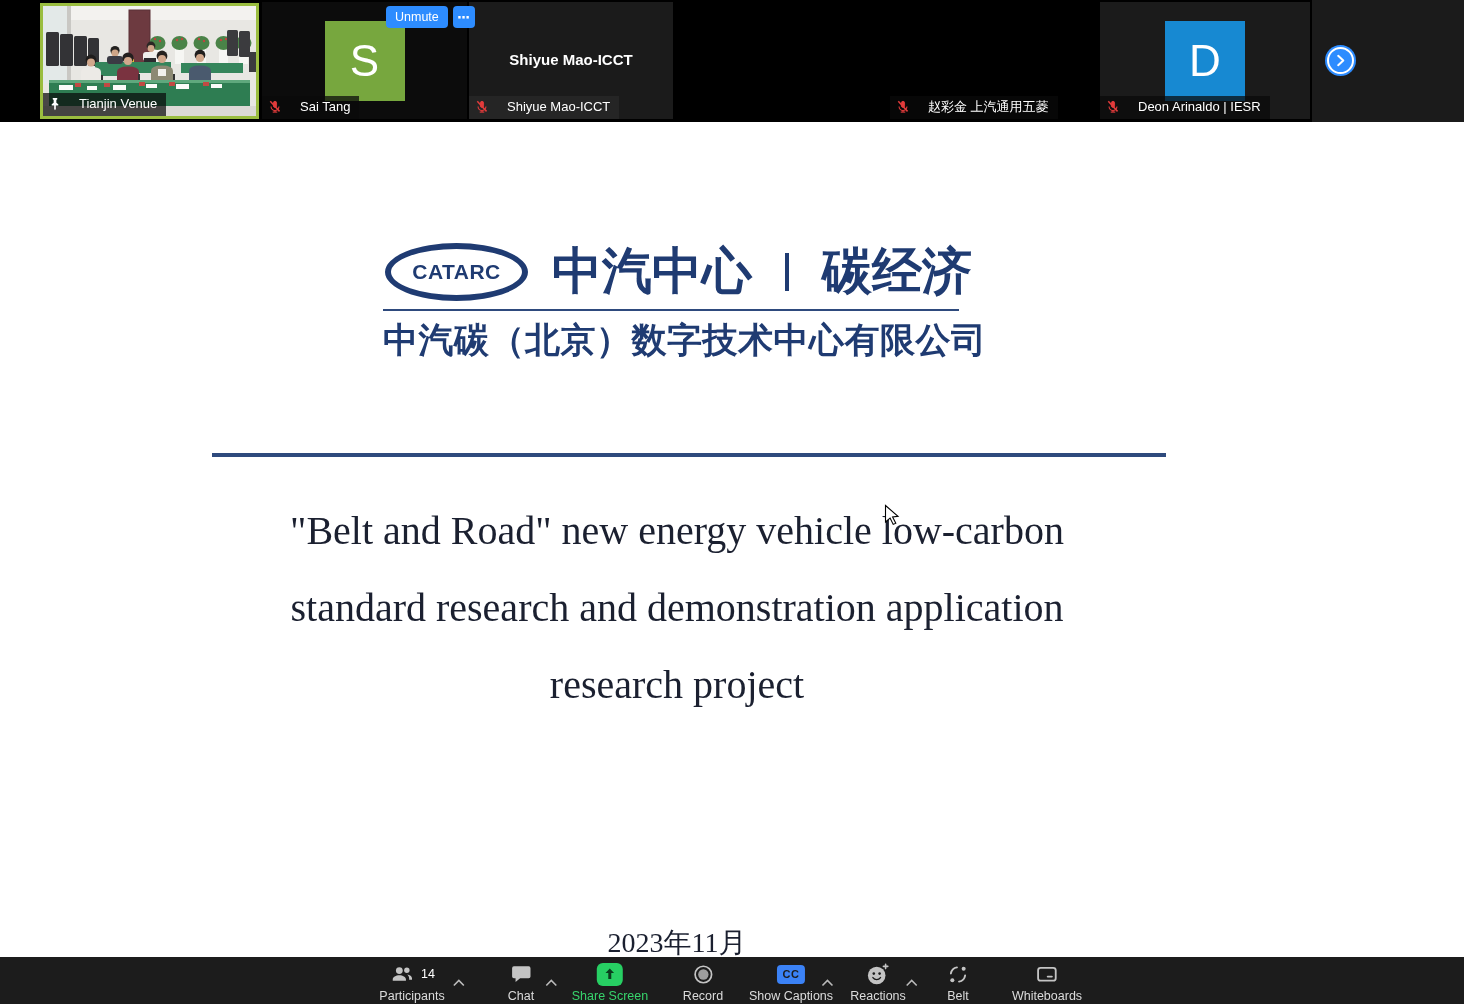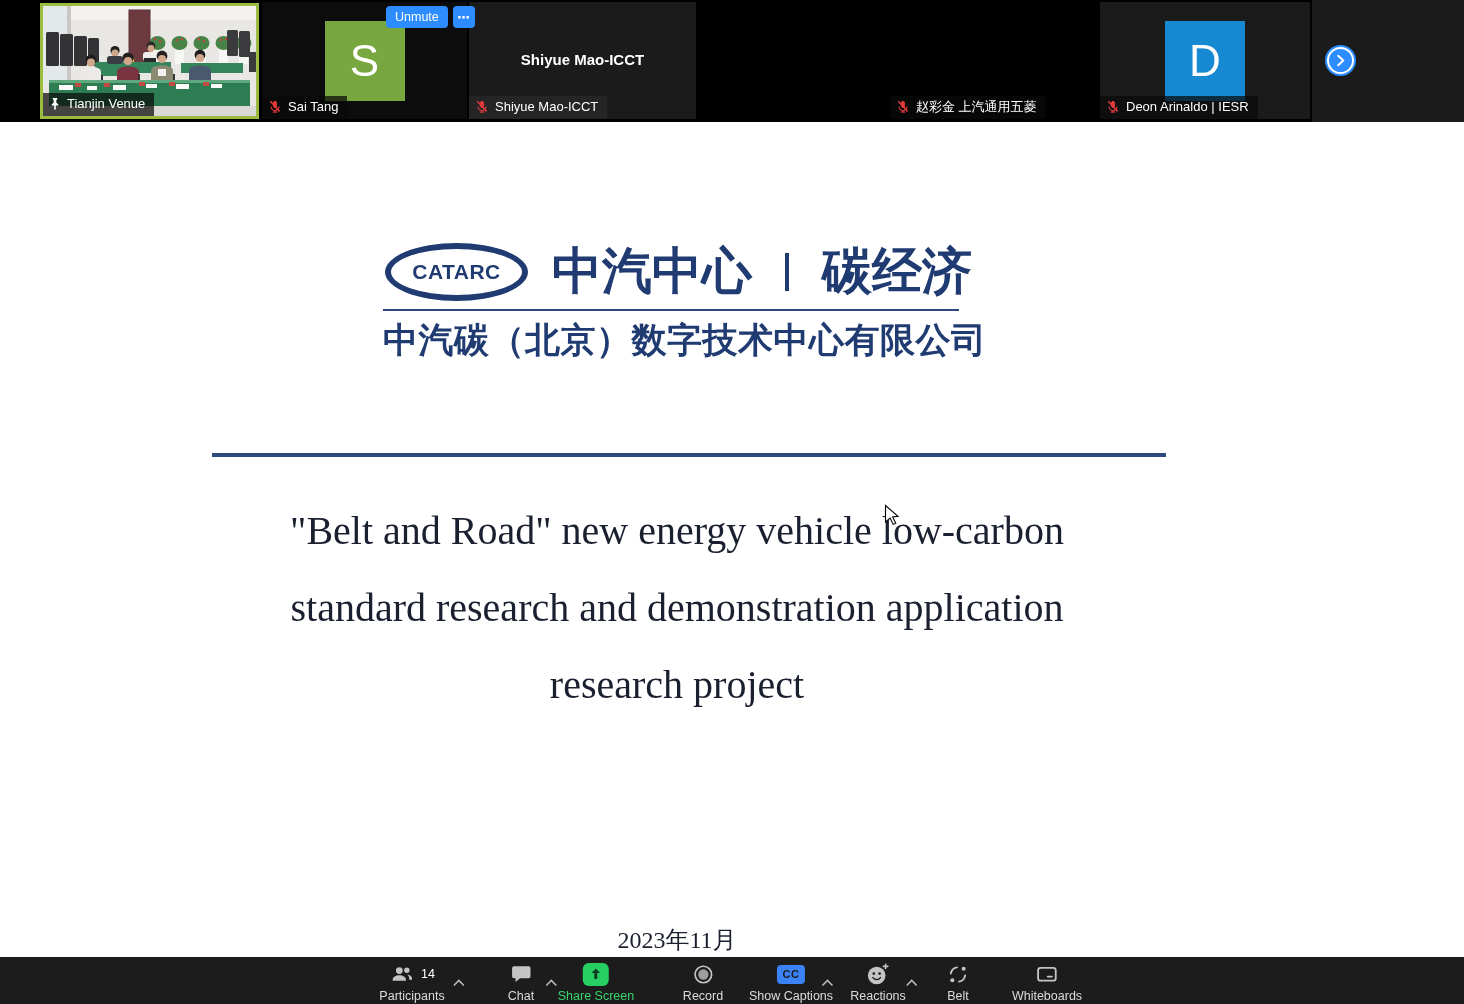--- a/index.html
+++ b/index.html
@@ -8,21 +8,21 @@
     position:relative; width:1464px; height:1004px; background:#ffffff;
     font-family:"Liberation Sans","DejaVu Sans",sans-serif;
   }
 
   
   .strip { position:absolute; left:0; top:0; width:1464px; height:122px; background:#000; }
   .strip-right-fill { position:absolute; left:1312px; top:0; width:152px; height:122px; background:#1b1b1b; }
   .tile { position:absolute; top:2px; height:117px; overflow:hidden; }
   .tile-video { top:3px; height:116px; border:3px solid #9abd3f; background:#dedcd8; }
   .plate {
-    position:absolute; left:0; bottom:0; display:flex; align-items:center; gap:6px;
+    position:absolute; left:0; bottom:0; display:flex; align-items:center; gap:18px;
     background:rgba(10,10,10,.72); color:#fff; font-size:13px; line-height:16px;
     padding:3px 9px 4px 6px; white-space:nowrap;
   }
   .avatar {
     position:absolute; left:50%; top:50%; transform:translate(-50%,-50%);
     width:80px; height:80px; display:flex; align-items:center; justify-content:center;
     color:#fff; font-size:44px; font-weight:400;
   }
   .center-name {
     position:absolute; left:0; right:0; top:50%; transform:translateY(-58%);
@@ -58,21 +58,21 @@
     color:#1f3b72; font-weight:bold; font-size:35px; white-space:nowrap; letter-spacing:.5px;
   }
   .slide-rule { position:absolute; left:212px; top:453px; width:954px; height:4px; background:#2e4a7d; }
   .slide-title {
     position:absolute; left:132px; top:492px; width:1090px; text-align:center;
     font-family:"Liberation Serif","DejaVu Serif",serif;
     font-size:40px; line-height:77px; color:#1b2030; white-space:nowrap;
   }
   .slide-date {
     position:absolute; left:132px; top:924px; width:1090px; text-align:center;
-    font-family:"Liberation Serif","DejaVu Serif",serif; font-size:24px; color:#1b2030;
+    font-family:"Liberation Serif","DejaVu Serif",serif; font-size:28px; color:#1b2030;
   }
   .cursor { position:absolute; left:884px; top:504px; z-index:9; }
 
   
   .toolbar { position:absolute; left:0; top:957px; width:1464px; height:47px; background:#1c1c1c; }
   .tbi {
     position:absolute; top:4px; transform:translateX(-50%);
     display:flex; flex-direction:column; align-items:center; cursor:default;
   }
   .ticon { height:26px; display:flex; align-items:center; gap:6px; }
@@ -209,21 +209,21 @@
               <path d="M3.5 7.5a4.5 4.5 0 0 0 9 0" fill="none" stroke-width="1.3"></path>
               <line x1="8" y1="12" x2="8" y2="13.6" stroke-width="1.3"></line>
               <line x1="5.4" y1="13.8" x2="10.6" y2="13.8" stroke-width="1.3"></line>
               <line x1="2.6" y1="1.4" x2="13.2" y2="13" stroke-width="1.7"></line>
             </g>
         </svg>
         <span>Sai Tang</span>
       </div>
     </div>
 
-    <div class="tile" style="left:469px;width:227px;background:#1b1b1b;">
+    <div class="tile" style="left:469px;width:204px;background:#1b1b1b;">
       <div class="center-name">Shiyue Mao-ICCT</div>
       <div class="plate" style="background:#252525;">
         <svg width="14" height="14" viewBox="0 0 16 16">
           <g stroke="#e23b3b" fill="#e23b3b">
               <rect x="6.2" y="1.5" width="3.6" height="7" rx="1.8"></rect>
               <path d="M3.5 7.5a4.5 4.5 0 0 0 9 0" fill="none" stroke-width="1.3"></path>
               <line x1="8" y1="12" x2="8" y2="13.6" stroke-width="1.3"></line>
               <line x1="5.4" y1="13.8" x2="10.6" y2="13.8" stroke-width="1.3"></line>
               <line x1="2.6" y1="1.4" x2="13.2" y2="13" stroke-width="1.7"></line>
             </g>
@@ -329,21 +329,21 @@
         </svg>
       </div>
       <div class="tlabel">Chat</div>
       <div class="chev" style="left:calc(50% + 24px);">
         <svg width="13" height="8" viewBox="0 0 13 8">
             <polyline points="1.5,6.5 6.5,1.5 11.5,6.5" fill="none" stroke="#b9b9b9" stroke-width="1.6"></polyline>
           </svg>
       </div>
     </div>
 
-    <div class="tbi" style="left:596px;">
+    <div class="tbi" style="left:610px;">
       <div class="ticon">
         <div class="sharebox">
           <svg width="14" height="14" viewBox="0 0 14 14">
               <path d="M7 1.5l4.3 4.6H8.5V12h-3V6.1H2.7z" fill="#0b3d1e"></path>
             </svg>
         </div>
       </div>
       <div class="tlabel green">Share Screen</div>
     </div>
 

